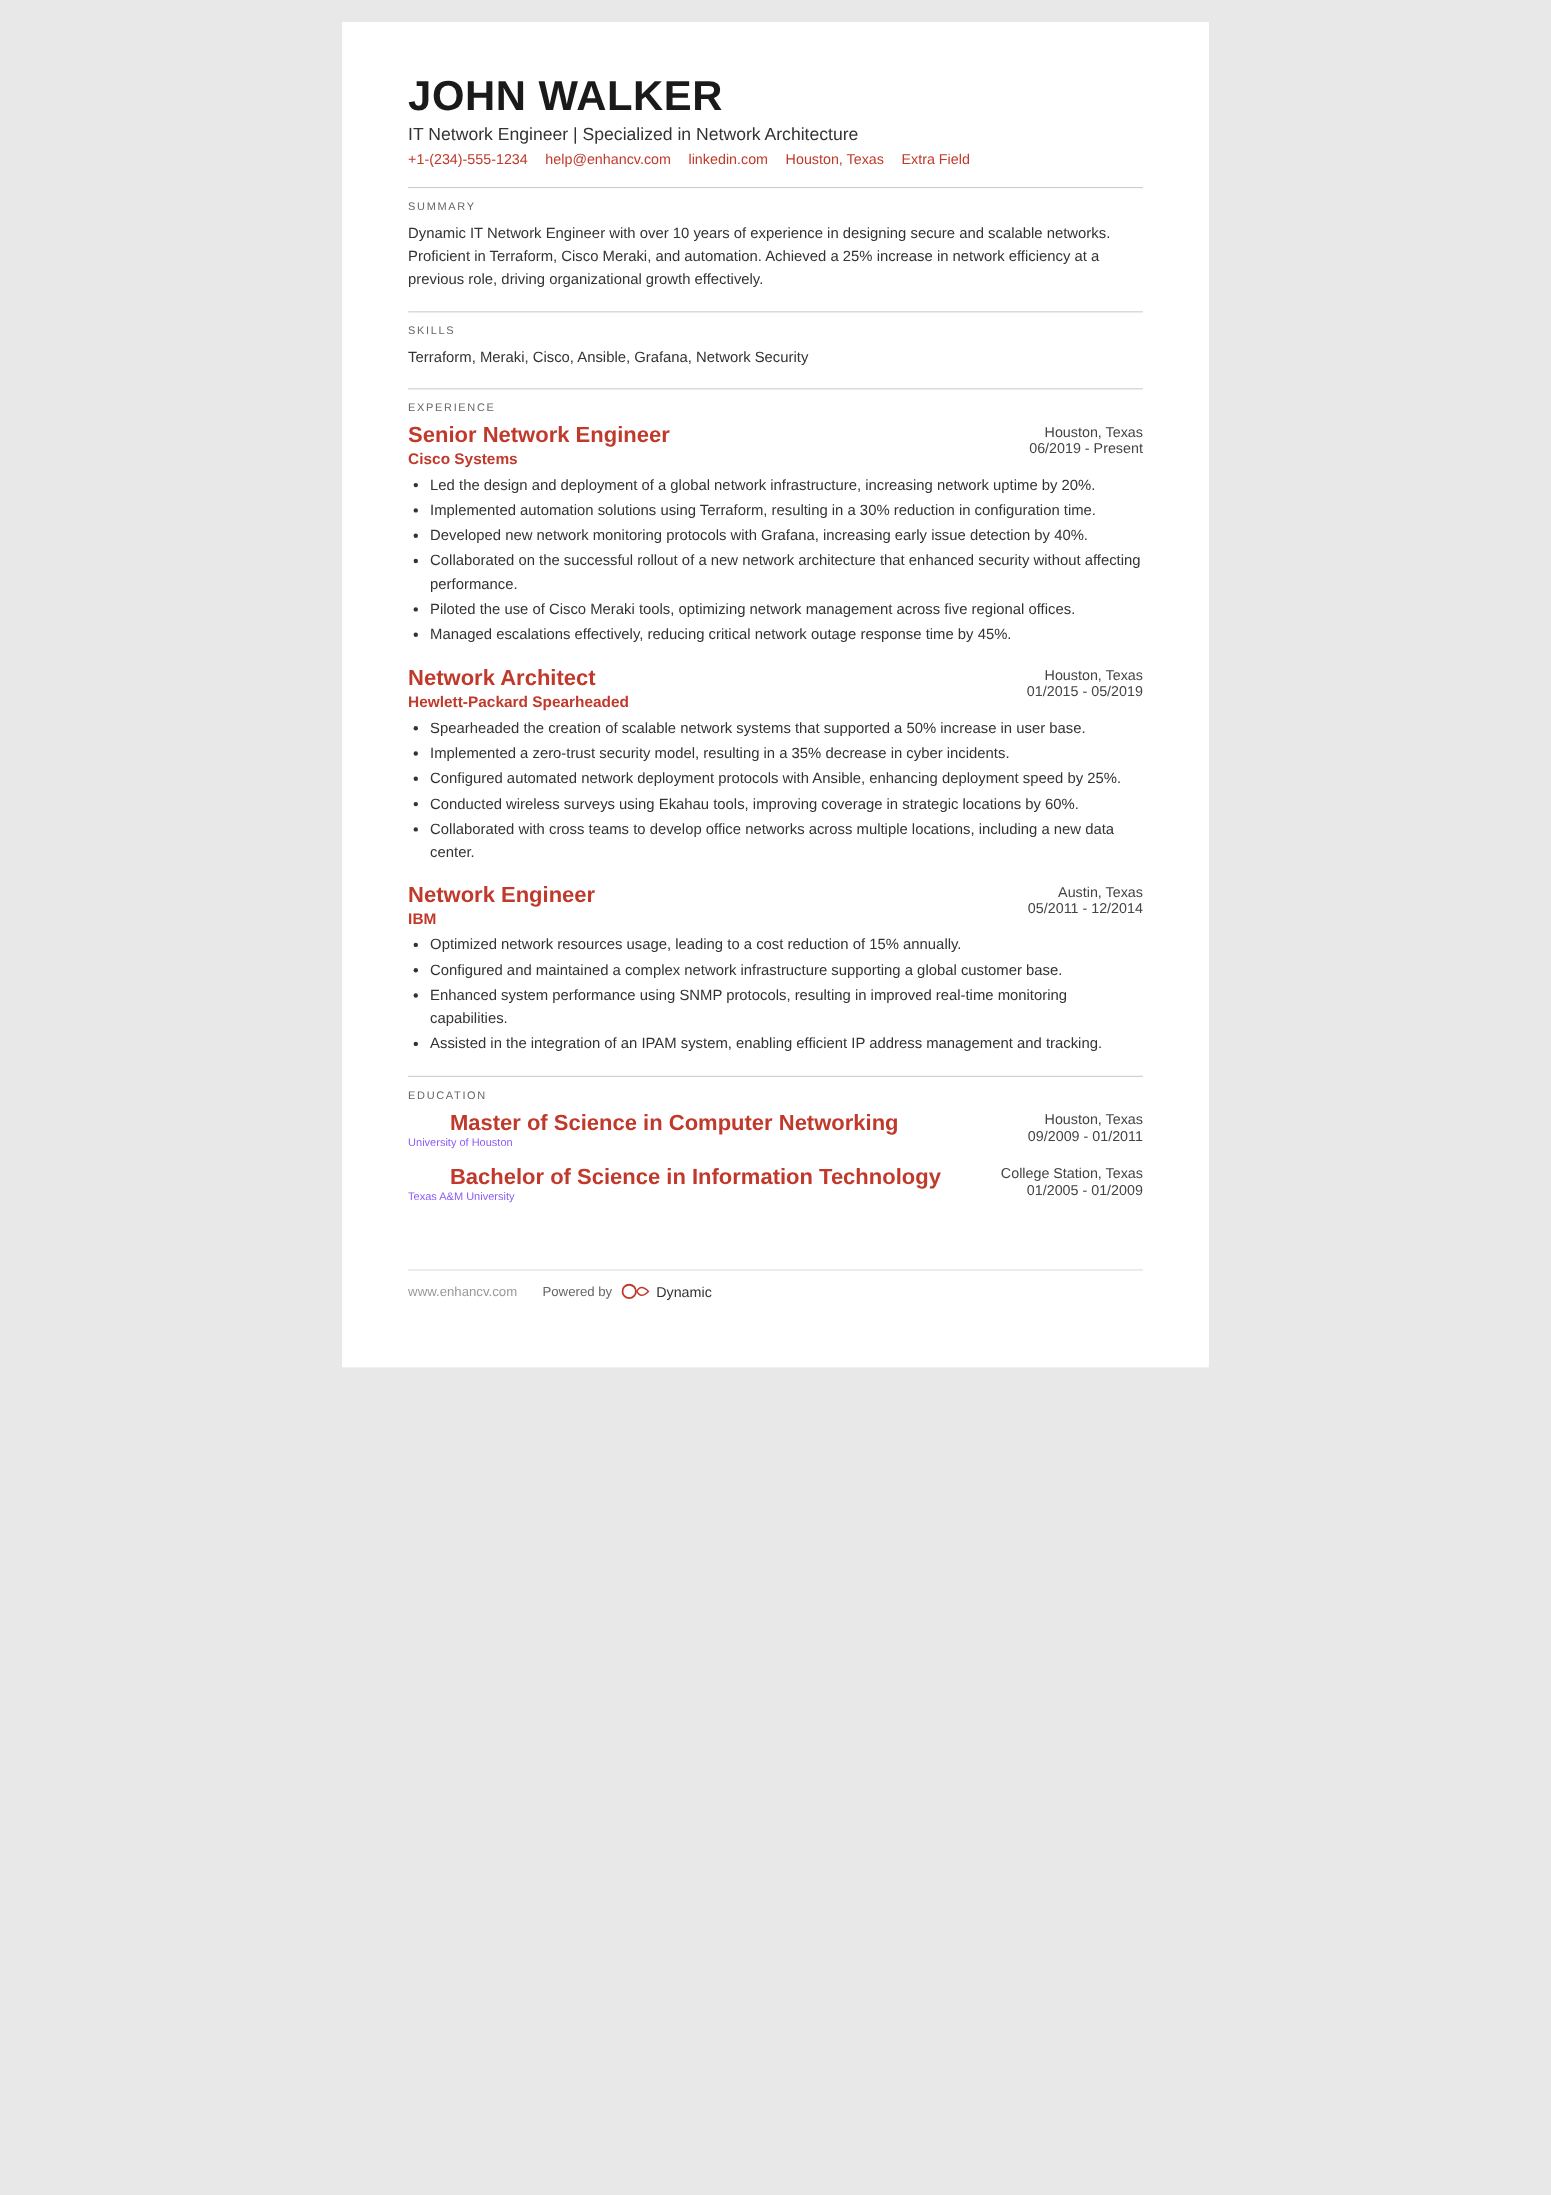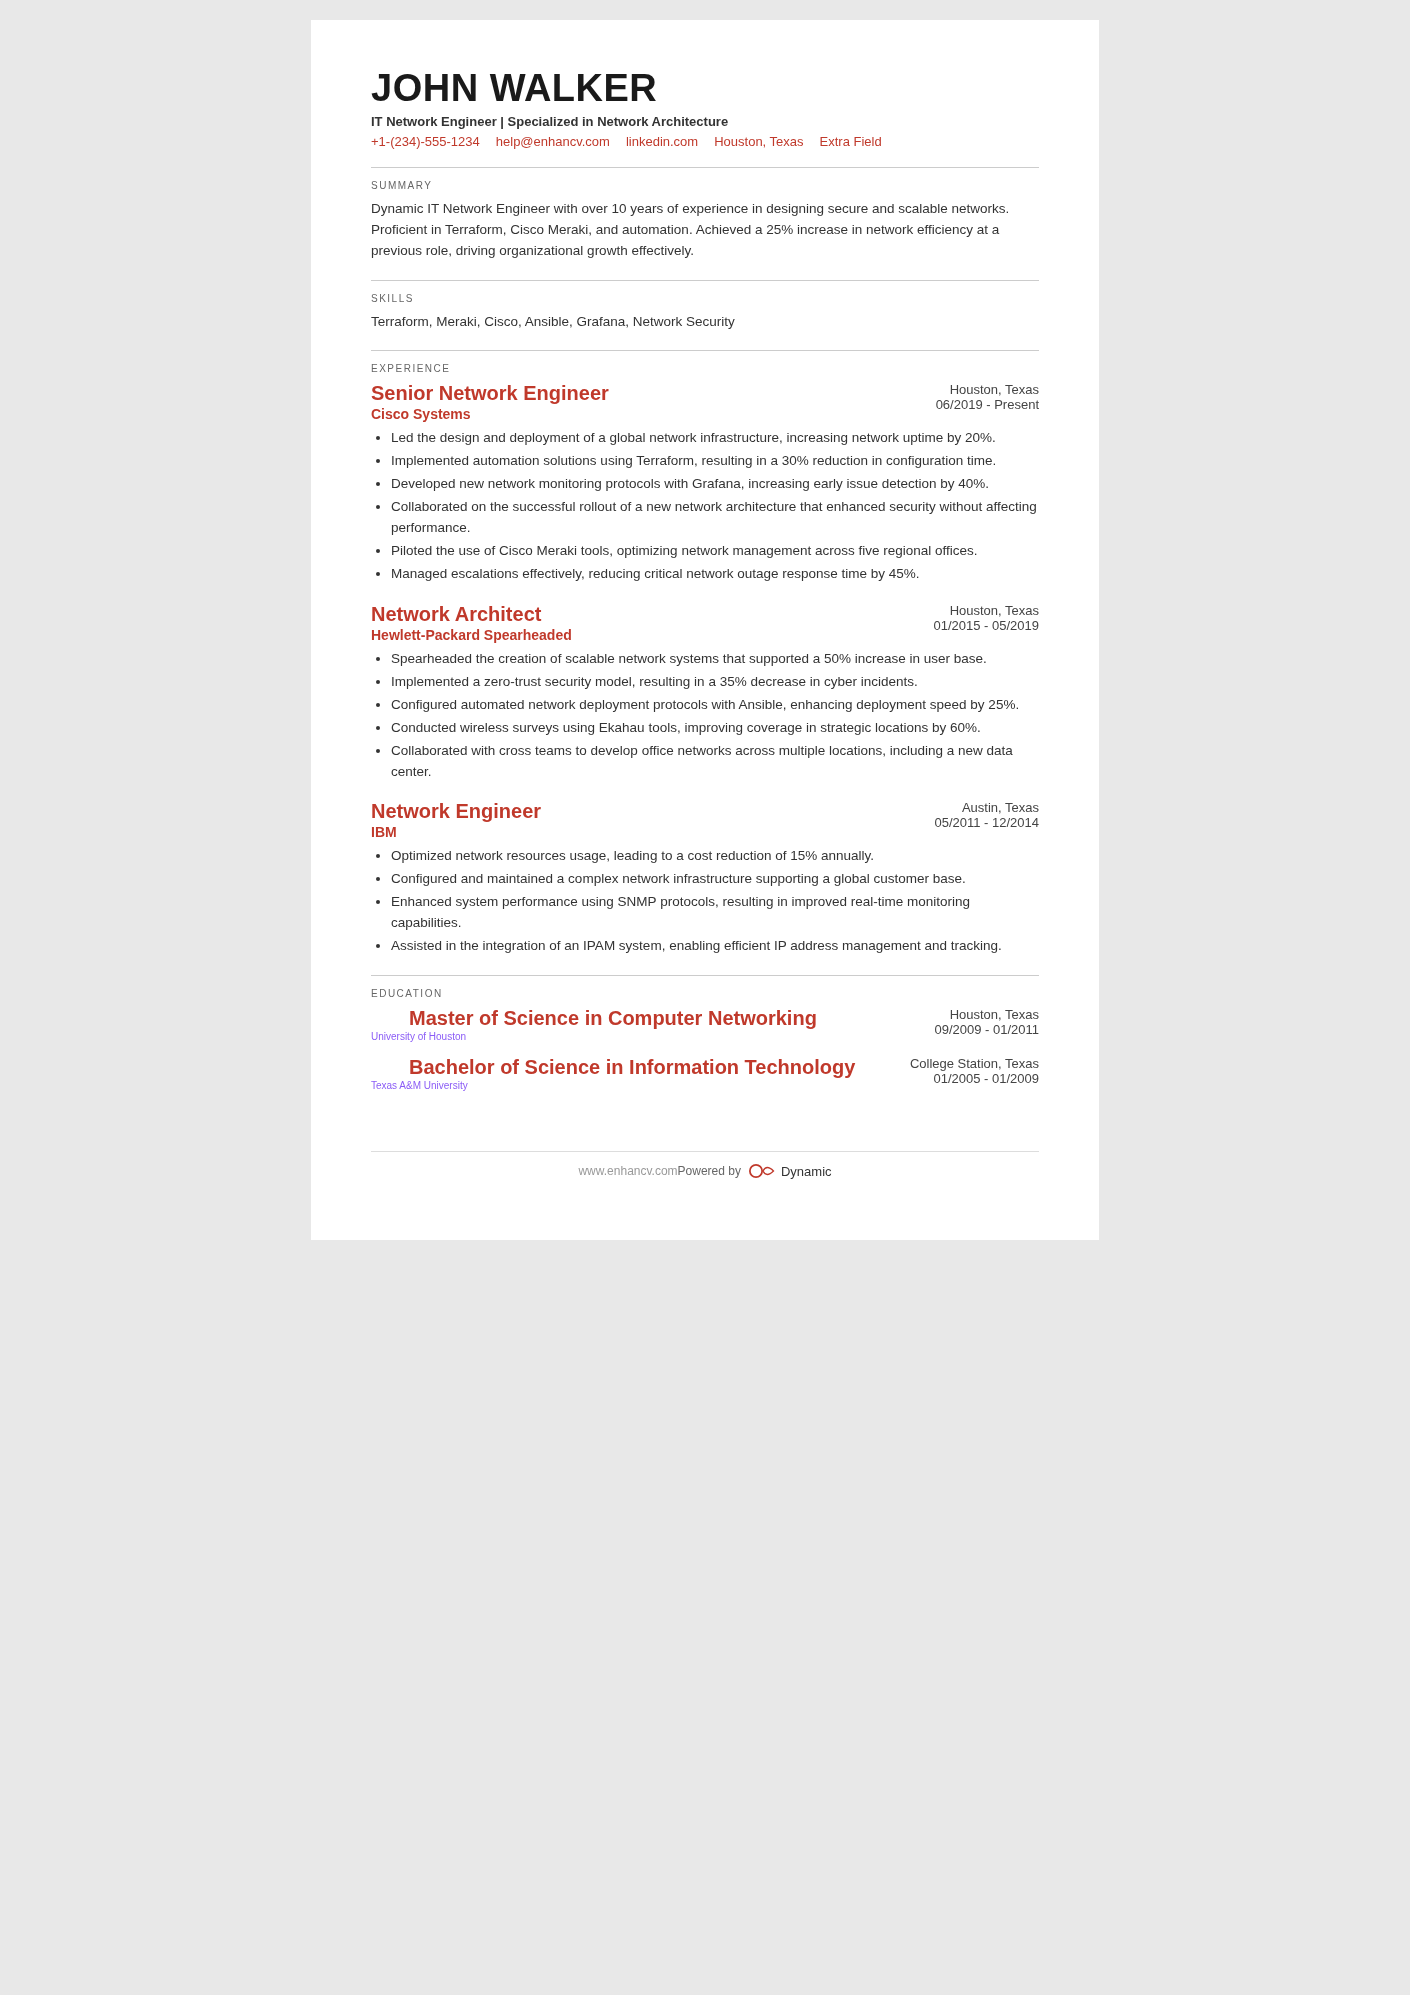--- a/index.html
+++ b/index.html
@@ -20,24 +20,24 @@
       min-height: 1200px;
     }
     .header-name {
       font-size: 38px;
       font-weight: 900;
       color: #1a1a1a;
       letter-spacing: 0.5px;
       line-height: 1.1;
     }
     .header-title {
-      font-size: 13px;
+      font-size: 16px;
       color: #333;
       margin-top: 4px;
-      font-weight: 700;
+      font-weight: 400;
     }
     .header-contacts {
       display: flex;
       gap: 16px;
       margin-top: 5px;
       flex-wrap: wrap;
     }
     .header-contacts span {
       font-size: 13px;
       color: #c0392b;
@@ -112,25 +112,26 @@
       color: #c0392b;
       margin-left: 38px;
     }
     .edu-school {
       font-size: 10px;
       color: #8b5cf6;
       margin-top: 1px;
     }
     .footer {
       display: flex;
-      justify-content: center;
+      justify-content: flex-start;
       align-items: center;
       margin-top: 60px;
       padding-top: 10px;
       border-top: 1px solid #ddd;
+      gap: 23px;
     }
     .footer-left {
       font-size: 12px;
       color: #999;
     }
     .footer-right {
       display: flex;
       align-items: center;
       gap: 8px;
       font-size: 12px;

